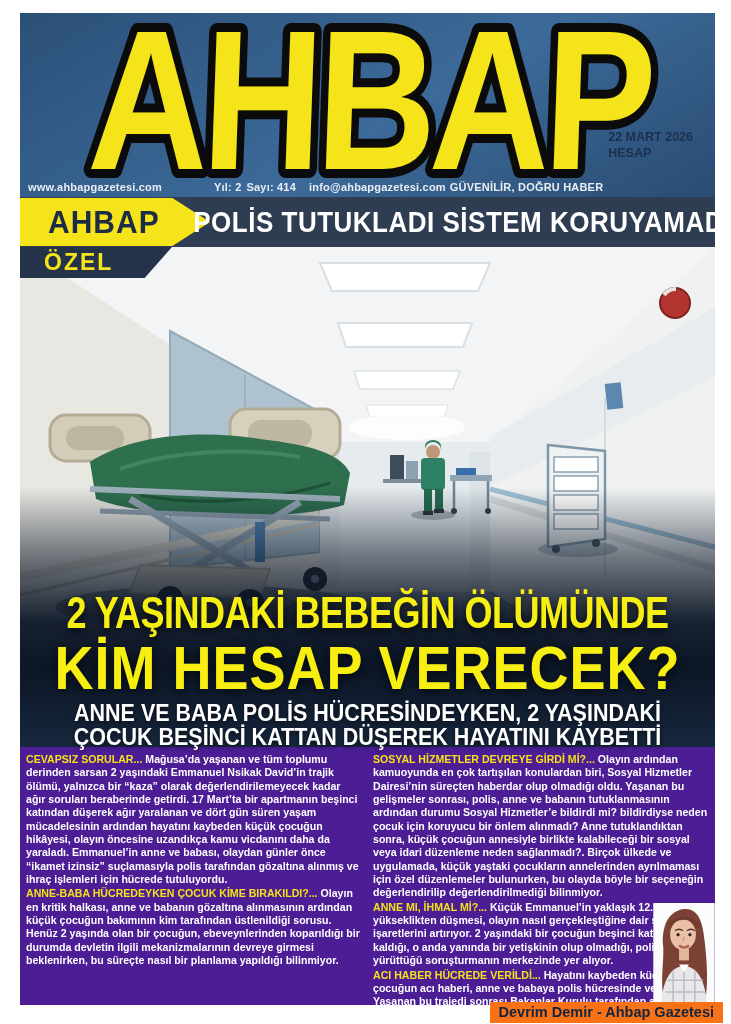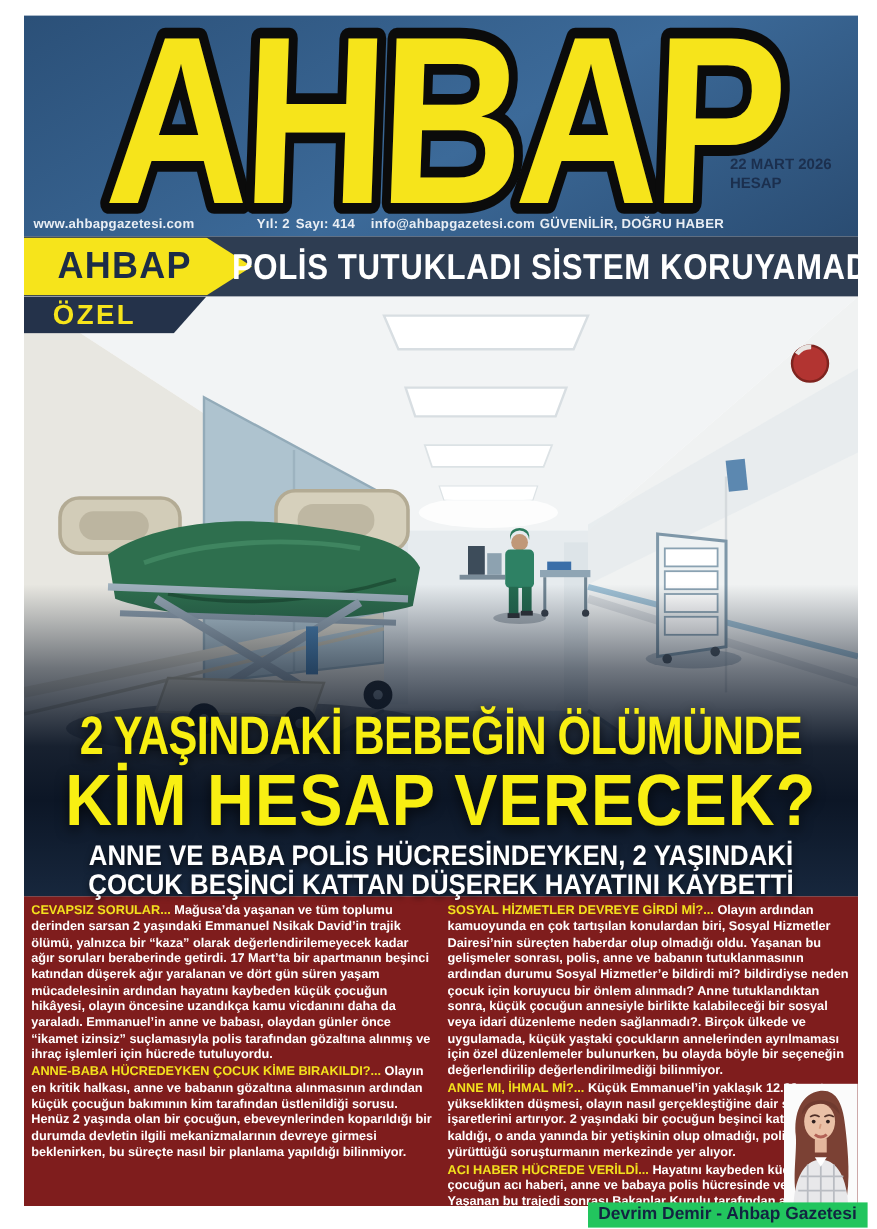--- a/index.html
+++ b/index.html
@@ -65,31 +65,31 @@
   #hl2{top:633px;font-size:54px;letter-spacing:1px;color:#f8ef12;
        transform:scaleY(1.12);transform-origin:50% 0;
        text-shadow:0 3px 10px rgba(0,0,0,.7);}
   #sub1{top:700px;font-size:21.5px;color:#ffffff;transform:scaleY(1.1);transform-origin:50% 0;
         text-shadow:0 2px 5px rgba(0,0,0,.6);}
   #sub2{top:724px;font-size:21.5px;color:#ffffff;transform:scaleY(1.1);transform-origin:50% 0;
         text-shadow:0 2px 5px rgba(0,0,0,.6);}
 
   
   #article{
-    left:20px;top:747px;width:695px;height:258px;background:#7f1d1d;z-index:2;
+    left:20px;top:747px;width:695px;height:258px;background:#4c1d95;z-index:2;
     box-sizing:border-box;padding:6px 6px;display:flex;gap:12px;
   }
   .col{width:335px;color:#ffffff;font-size:10.6px;line-height:1.26;font-weight:bold;}
   .col p{margin:0 0 1px 0;}
   .lead{color:#f3e11d;}
 
   
   #reporter{left:653px;top:903px;width:62px;height:100px;z-index:6;}
   #byline{
-    right:8px;top:1002px;height:21px;line-height:21px;background:#22c55e;
+    right:8px;top:1002px;height:21px;line-height:21px;background:#f97316;
     color:#122441;font-weight:bold;font-size:14.5px;padding:0 9px;z-index:7;
     white-space:nowrap;
   }
 </style>
 </head>
 <body>
 
 <div class="abs" id="masthead">
   <svg id="logo-svg" width="695" height="178" viewBox="0 0 695 178">
     <g transform="translate(347,152) skewX(-2) scale(1,1.2)">

